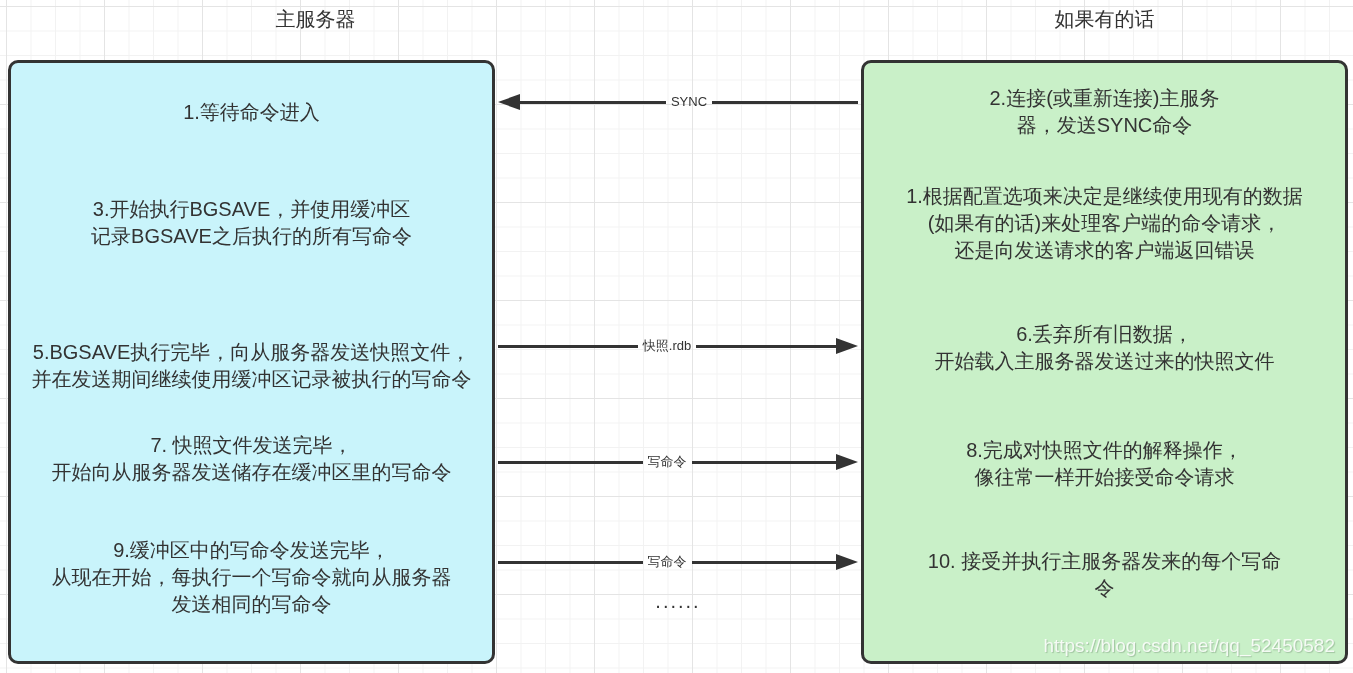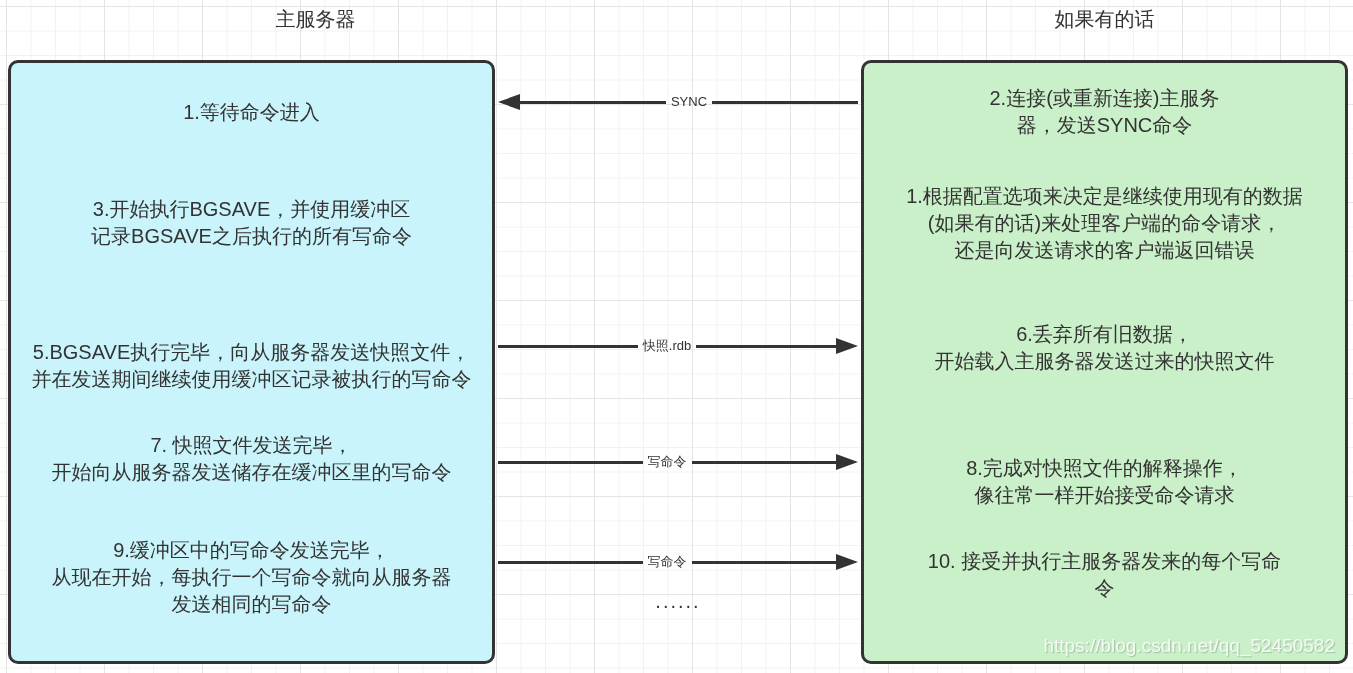--- a/index.html
+++ b/index.html
@@ -42,21 +42,21 @@
   
   .m1{top:36px;}
   .m3{top:133px;}
   .m5{top:260px;margin-top:16px;}
   .m7{top:369px;}
   .m9{top:465px;margin-top:9px;}
   
   .s2{top:22px;}
   .s4{top:120px;}
   .s6{top:258px;}
-  .s8{top:392px;}
+  .s8{top:374px;}
   .s10{top:485px;}
   .arrow{
     position:absolute;left:498px;width:360px;height:20px;
     display:flex;align-items:center;
   }
   .arrow .seg{flex:1;height:3px;background:var(--border);}
   .arrow .label{
     padding:0 5px;font-size:13px;line-height:20px;color:var(--text);
     white-space:nowrap;
   }

